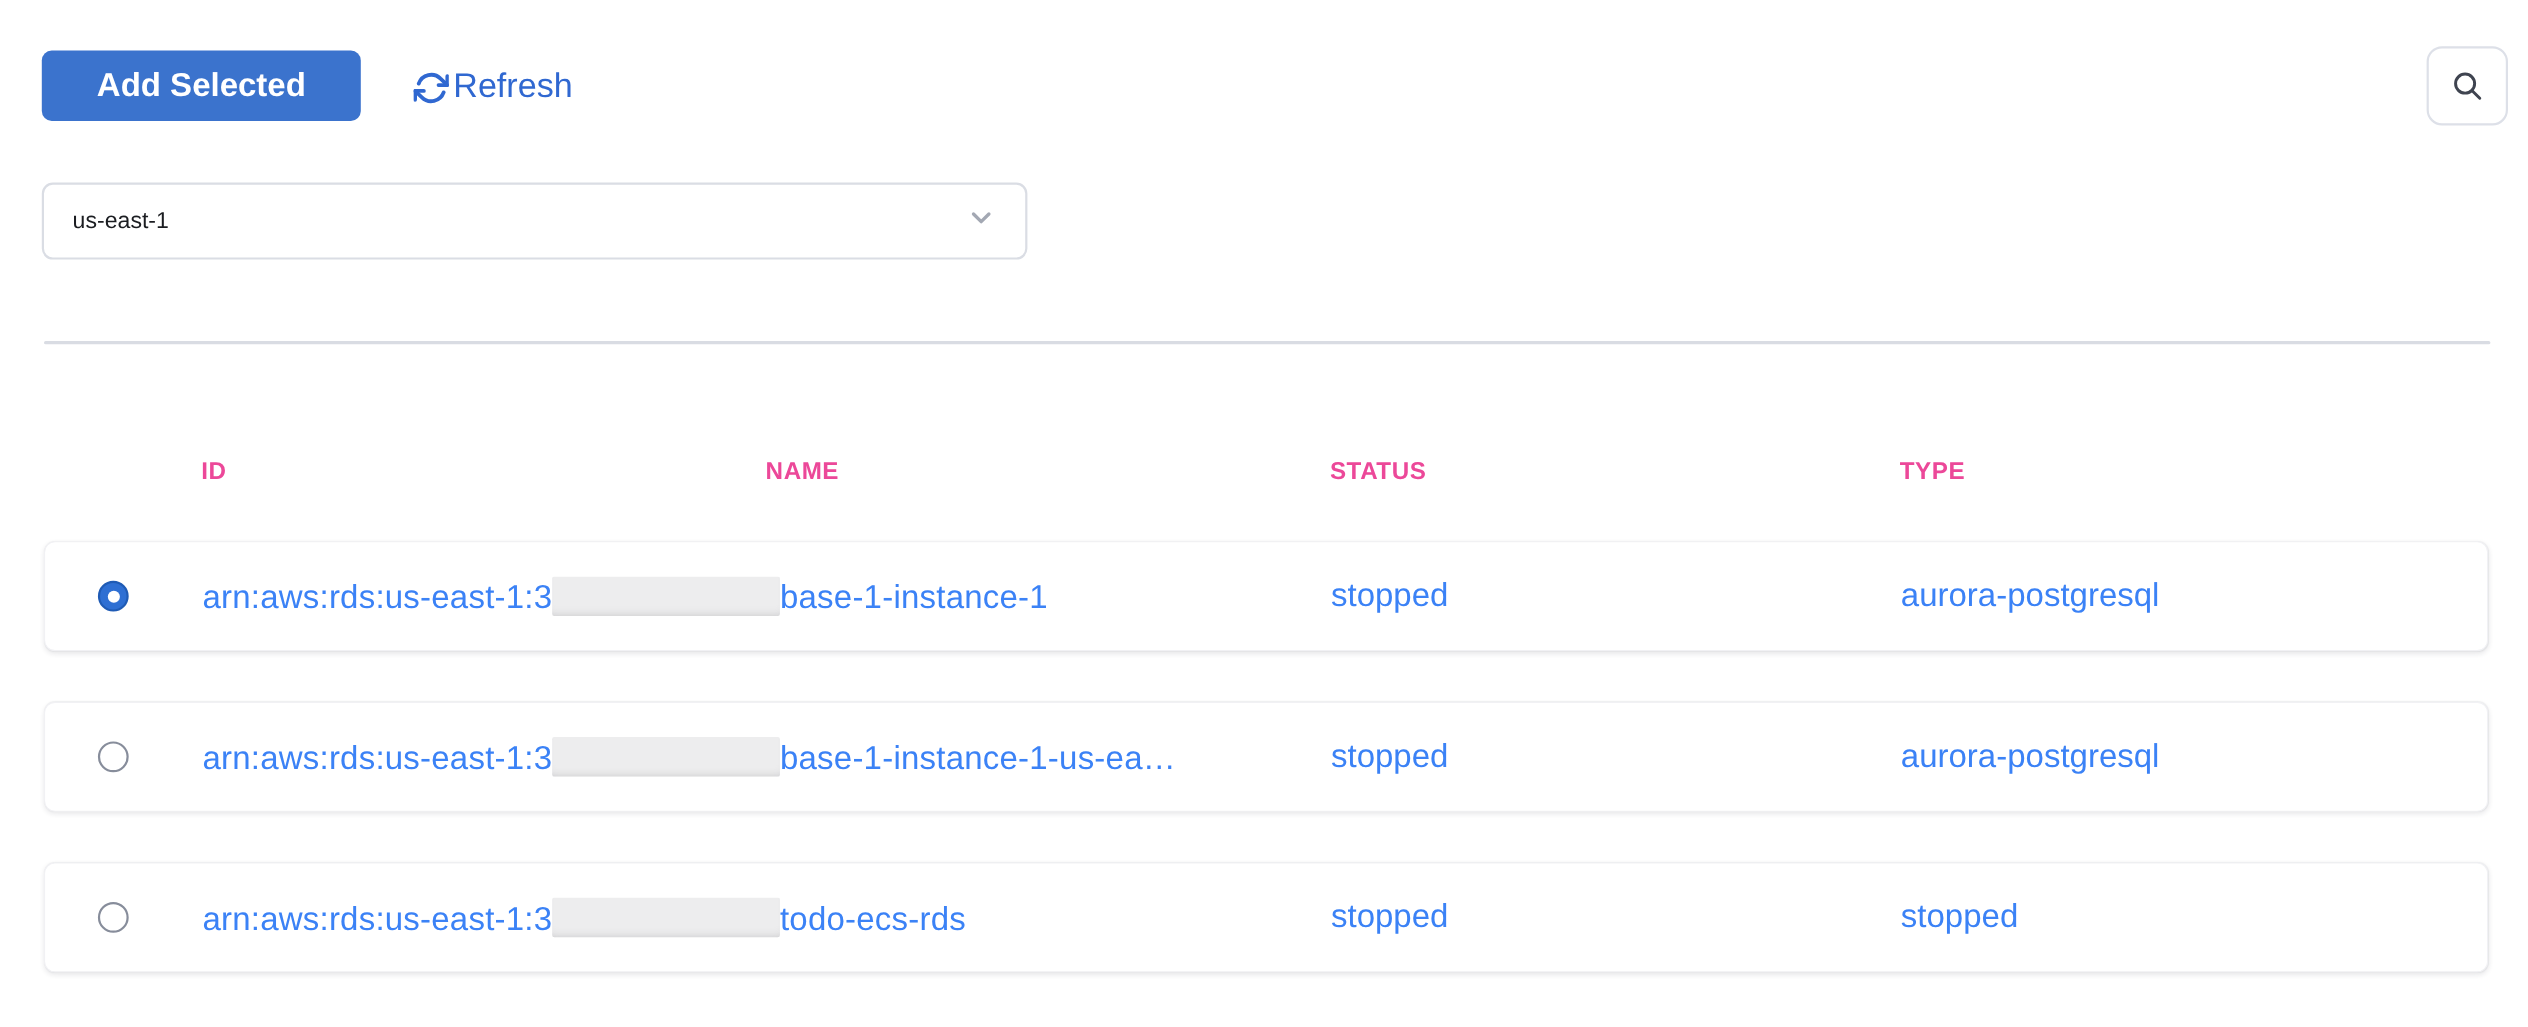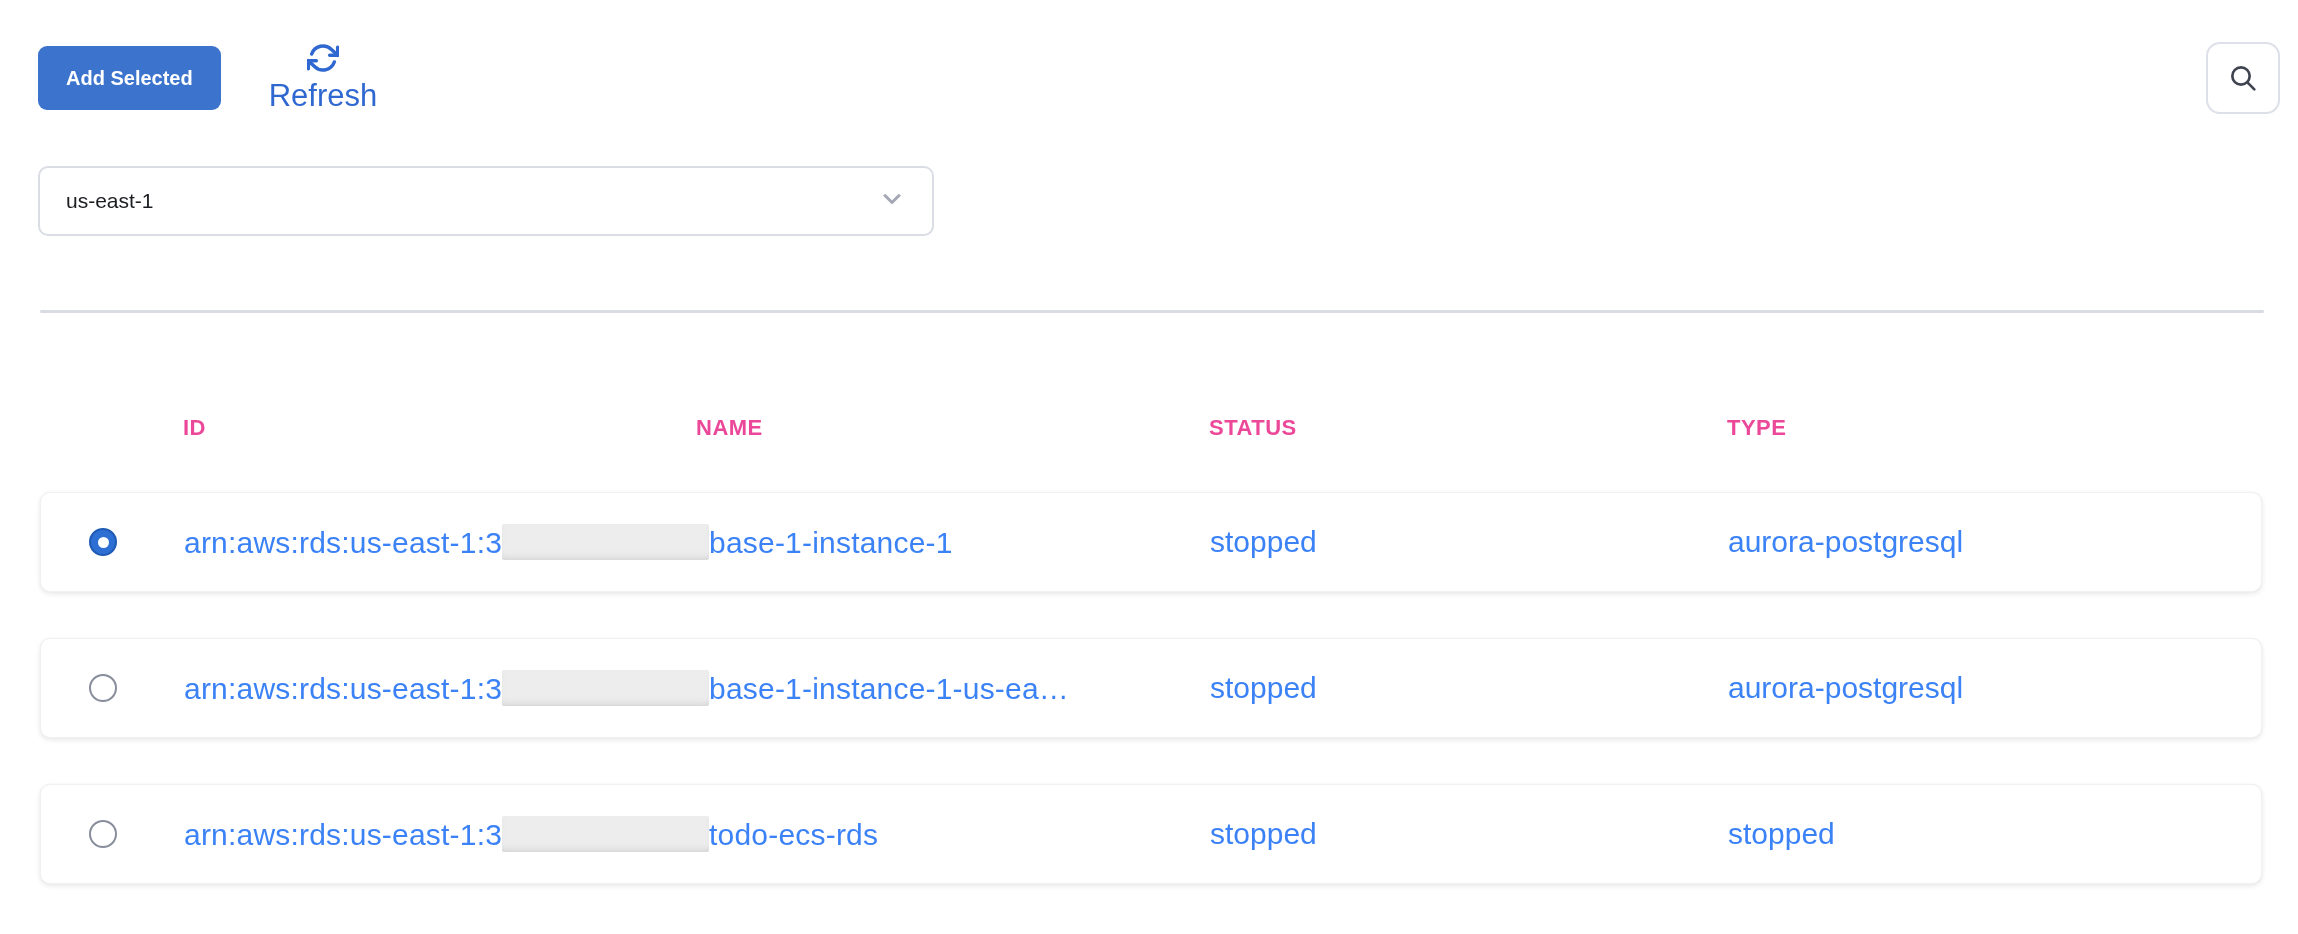--- a/index.html
+++ b/index.html
@@ -16,44 +16,43 @@
 
   
   .toolbar {
     display: flex;
     align-items: center;
     margin: 42px 18px 0 38px;
     height: 72px;
   }
   .btn-primary {
     height: 64px;
-    padding: 0 28px;
+    padding: 0 50px;
     background: #3b73cd;
     color: #ffffff;
-    font-size: 20px;
+    font-size: 30px;
     font-weight: 700;
     border: none;
     border-radius: 9px;
     cursor: pointer;
     font-family: inherit;
     line-height: 64px;
   }
   .refresh-link {
     display: flex;
-    align-items: center;
+    align-items: flex-end;
     gap: 4px;
     margin-left: 48px;
     color: #3068d1;
     font-size: 31px;
     font-weight: 500;
     cursor: pointer;
     background: none;
     border: none;
     font-family: inherit;
-    flex-direction: column;
   }
   .refresh-link svg { display: block; }
   .search-btn {
     margin-left: auto;
     width: 74px;
     height: 72px;
     background: #ffffff;
     border: 2px solid #dde0e8;
     border-radius: 14px;
     display: flex;

